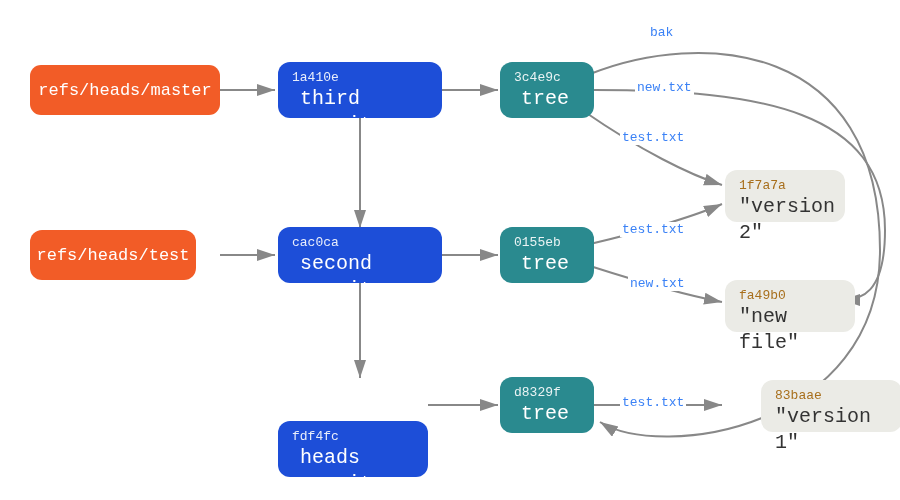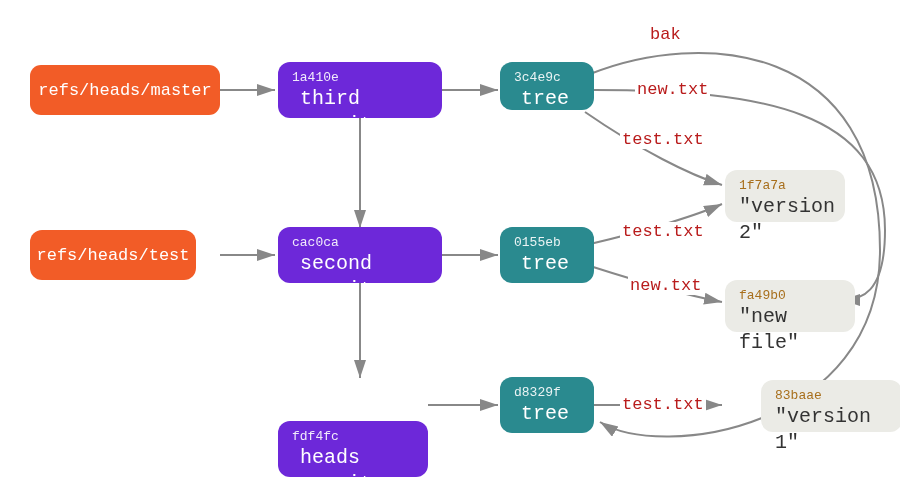--- a/index.html
+++ b/index.html
@@ -19,21 +19,21 @@
     padding: 8px 14px;
   }
   .ref {
     background: #f25c27;
     display: flex;
     align-items: center;
     justify-content: center;
     font-size: 17px;
   }
   .commit {
-    background: #6d28d9;
+    background: #1d4ed8;
   }
   .tree {
     background: #2a8a8f;
   }
   .blob {
     background: #ebebe6;
     color: #555;
   }
   .hash {
     font-size: 13px;
@@ -55,22 +55,22 @@
   svg {
     position: absolute;
     top: 0; left: 0;
     width: 900px; height: 500px;
     pointer-events: none;
   }
   .edge { stroke: #888; stroke-width: 2; fill: none; }
   .arrowhead { fill: #888; }
   .edge-label {
     position: absolute;
-    font-size: 17px;
-    color: #b91c1c;
+    font-size: 13px;
+    color: #3b82f6;
     background: #fff;
     padding: 0 2px;
     font-family: "Courier New", Courier, monospace;
   }
 </style>
 </head>
 <body>
 
 <svg>
   <defs>
@@ -119,21 +119,21 @@
 </div>
 <div class="node commit" style="left:278px; top:227px; width:164px; height:56px;">
   <div class="hash">cac0ca</div>
   <div class="title">second commit</div>
 </div>
 <div class="node commit" style="left:278px; top:377px; width:150px; height:56px;margin-top:44px;">
   <div class="hash">fdf4fc</div>
   <div class="title">heads commit</div>
 </div>
 
-<div class="node tree" style="left:500px; top:62px; width:94px; height:48px;">
+<div class="node tree" style="left:500px; top:62px; width:94px; height:56px;">
   <div class="hash">3c4e9c</div>
   <div class="title">tree</div>
 </div>
 <div class="node tree" style="left:500px; top:227px; width:94px; height:56px;">
   <div class="hash">0155eb</div>
   <div class="title">tree</div>
 </div>
 <div class="node tree" style="left:500px; top:377px; width:94px; height:56px;">
   <div class="hash">d8329f</div>
   <div class="title">tree</div>

